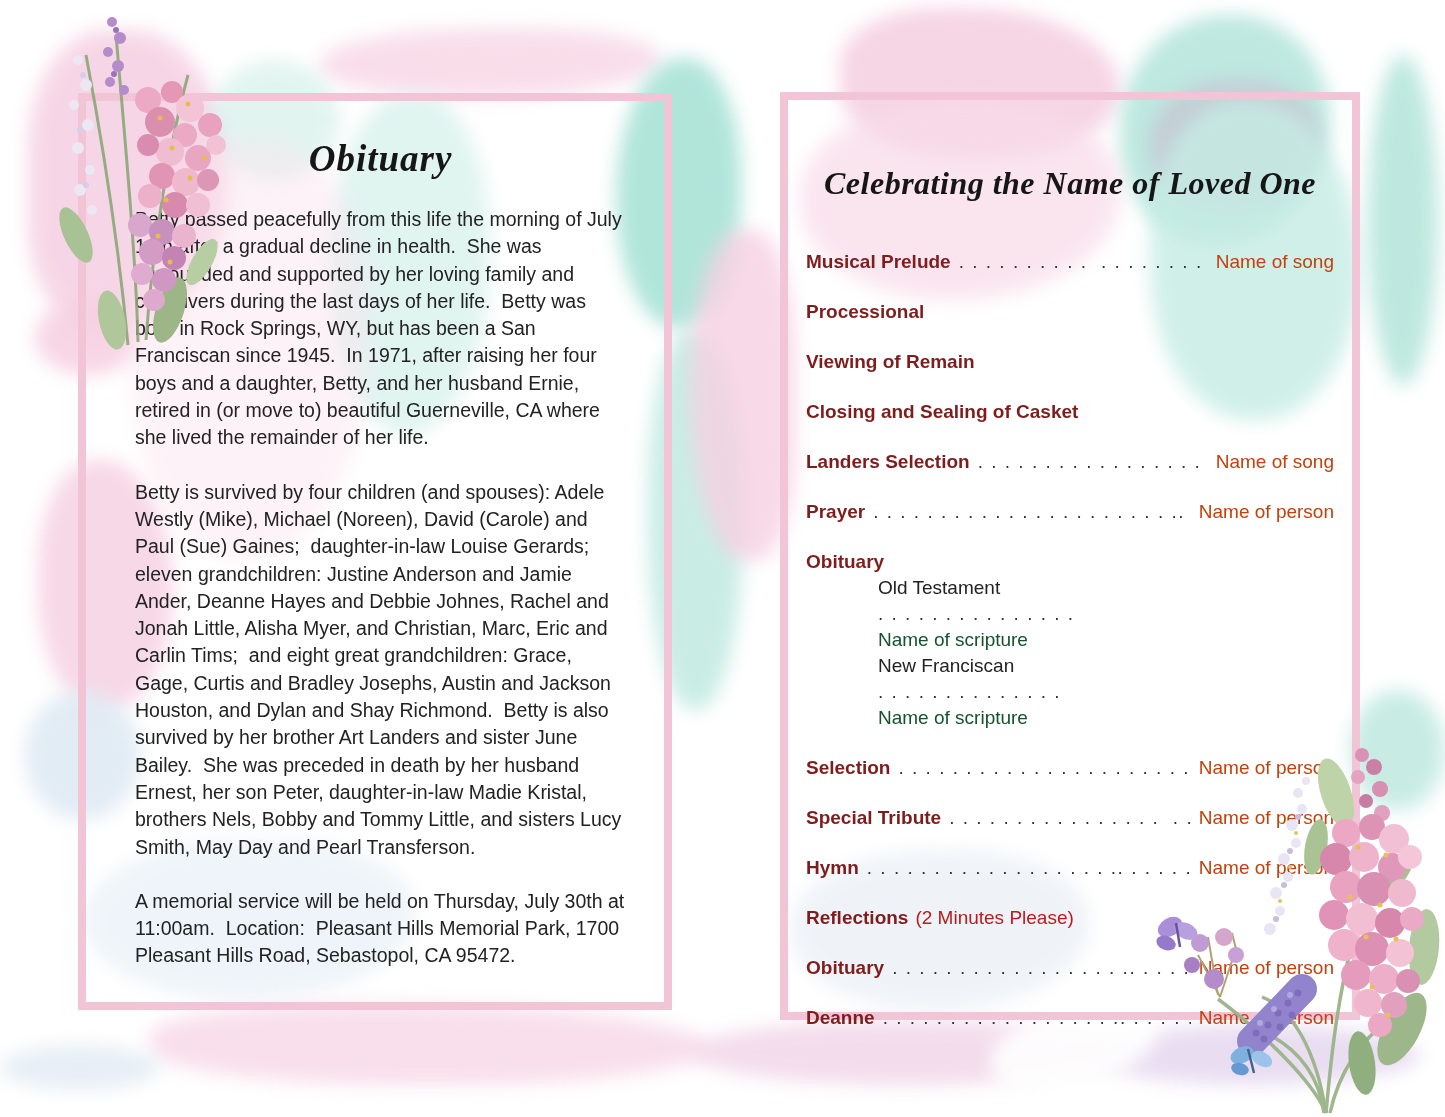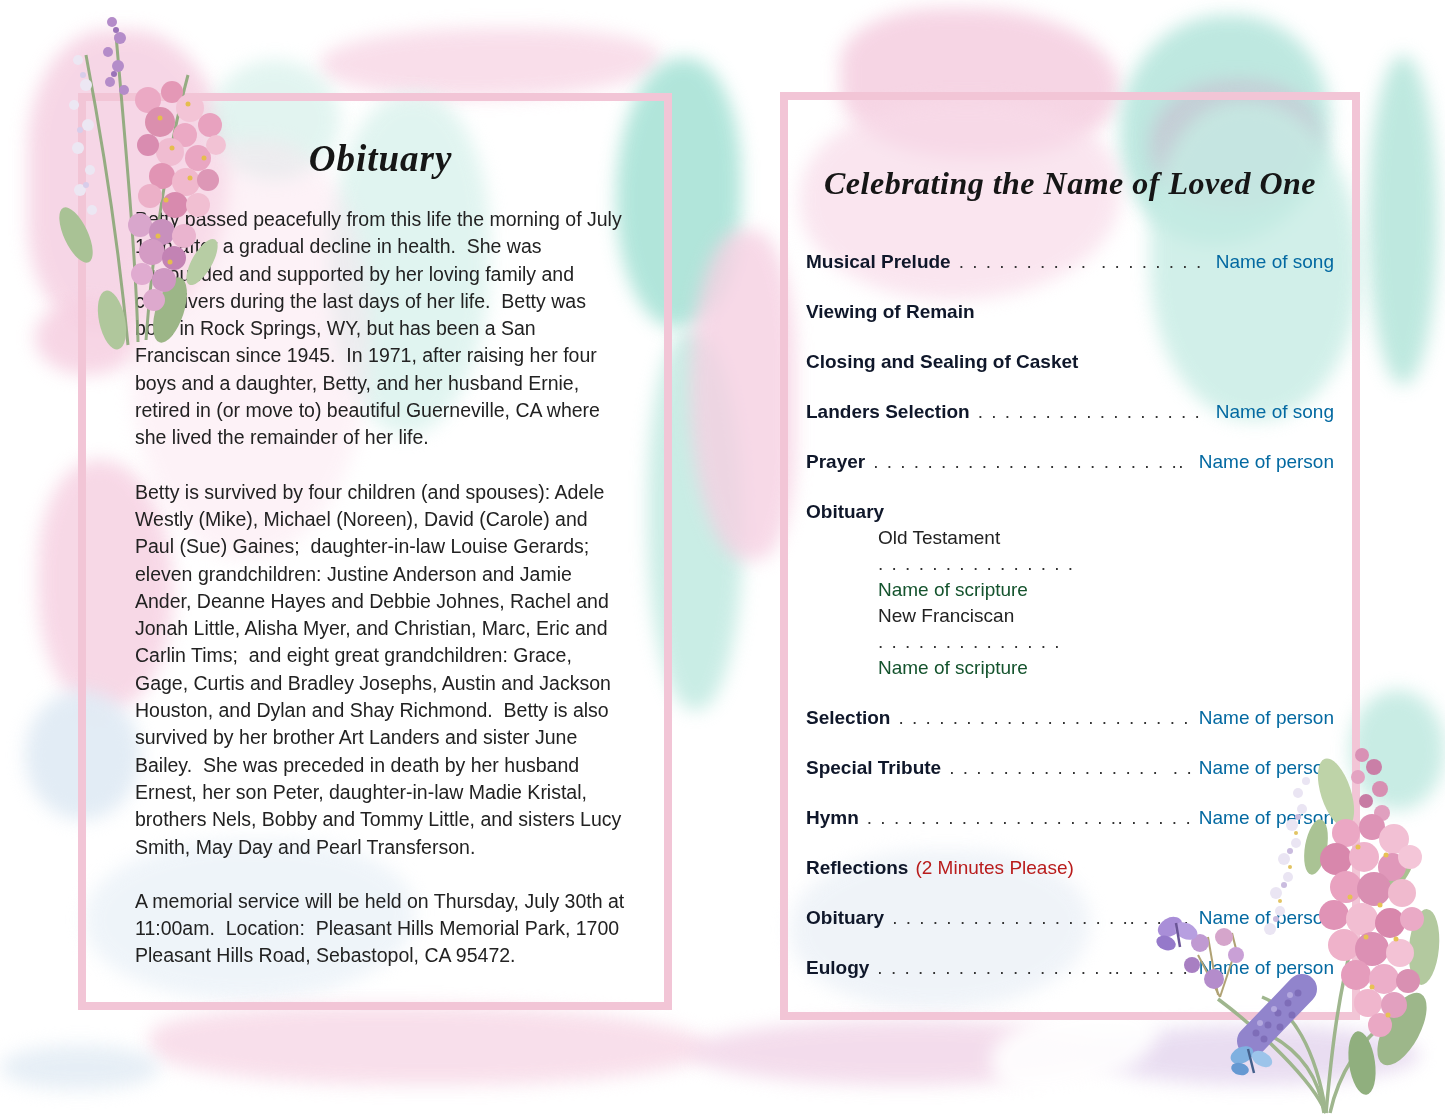--- a/index.html
+++ b/index.html
@@ -42,23 +42,23 @@
                 box-sizing:border-box;padding:36px 38px 0 49px;}
   .title-serif{font-family:"Liberation Serif",serif;font-style:italic;font-weight:700;
                text-align:center;color:#161616;margin:0;}
   .title-left{font-size:37px;letter-spacing:1px;margin-bottom:26px;}
   .para{font-size:19.5px;line-height:27.3px;margin:0 0 27px 0;white-space:pre-wrap;color:#222;}
   
   .content-right{position:absolute;left:788px;top:100px;width:564px;height:912px;z-index:2;
                  box-sizing:border-box;padding:65px 18px 0 18px;}
   .title-right{font-size:32px;letter-spacing:.5px;margin-bottom:47px;}
   .row{display:flex;align-items:baseline;font-size:19px;line-height:26px;margin-bottom:24px;}
-  .row .lbl{font-weight:700;color:#0f172a;white-space:pre;}
+  .row .lbl{font-weight:700;color:#7f1d1d;white-space:pre;}
   .row .dots{flex:1;overflow:hidden;white-space:pre;letter-spacing:1.5px;color:#333;margin:0 8px;}
-  .row .val{white-space:pre;color:#0369a1;text-align:right;}
+  .row .val{white-space:pre;color:#c2410c;text-align:right;}
   .row .suffix{font-weight:400;margin-left:7px;color:#b91c1c;}
   .subrows{margin:0 0 24px 0;}
   .subrow{display:flex;align-items:baseline;font-size:19px;line-height:26px;margin:0 0 0 64px;flex-direction:column;}
   .subrow .lbl{font-weight:400;color:#222;white-space:pre;}
   .subrow .dots{flex:1;overflow:hidden;white-space:pre;letter-spacing:1.5px;color:#333;margin:0 8px;}
   .subrow .val{white-space:pre;color:#14532d;}
   .scripture-row{margin-bottom:0;}
   
   .floral{position:absolute;z-index:3;pointer-events:none;}
   .floral-tl{left:20px;top:0px;}
@@ -107,20 +107,23 @@
 
   <div class="content-right">
     <h1 class="title-serif title-right">Celebrating the Name of Loved One</h1>
 
     <div class="row">
       <span class="lbl">Musical Prelude</span>
       <span class="dots">. . . . . . . . . .  . . . . . . . .</span>
       <span class="val">Name of song</span>
     </div>
 
+    <div class="row">
+      <span class="lbl">Processional</span>
+    </div>
 
     <div class="row">
       <span class="lbl">Viewing of Remain</span>
     </div>
 
     <div class="row">
       <span class="lbl">Closing and Sealing of Casket</span>
     </div>
 
     <div class="row">
@@ -174,21 +177,21 @@
       <span class="suffix">(2 Minutes Please)</span>
     </div>
 
     <div class="row">
       <span class="lbl">Obituary</span>
       <span class="dots">. . . . . . . . . . . . . . . . . .. . . . . . .</span>
       <span class="val">Name of person</span>
     </div>
 
     <div class="row">
-      <span class="lbl">Eulogy</span>
+      <span class="lbl">Deanne</span>
       <span class="dots">. . . . . . . . . . . . . . . . . .. . . . . . .</span>
       <span class="val">Name of person</span>
     </div>
   </div>
 
   <svg class="floral floral-tl" width="220" height="350" viewBox="0 0 220 350">
     <g stroke="#8ba878" stroke-width="3" fill="none" opacity="0.9">
       <path d="M108,345 C100,260 84,150 66,55"></path>
       <path d="M126,340 C132,250 148,150 168,75"></path>
       <path d="M118,342 C116,260 106,150 96,35"></path>

